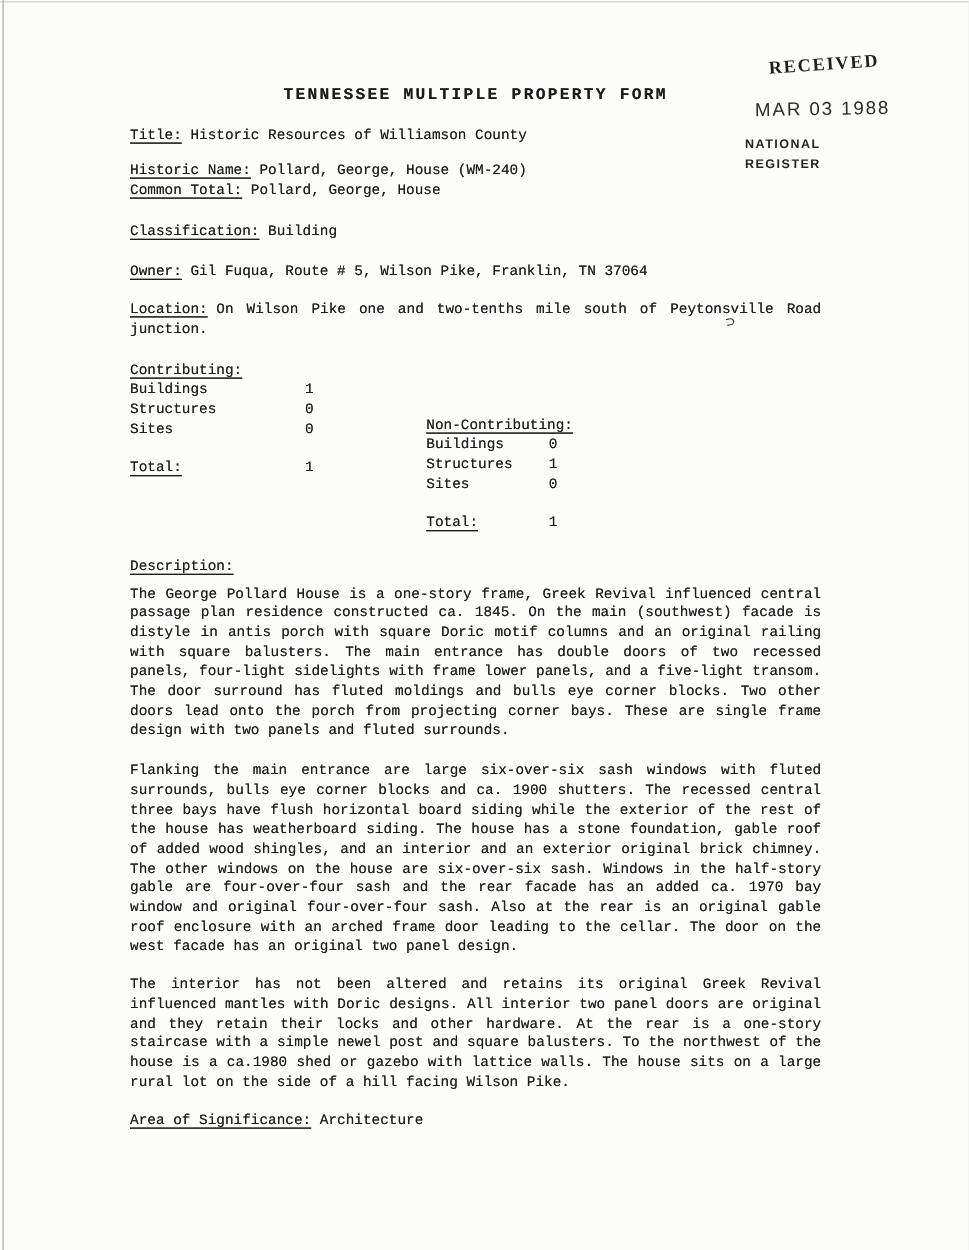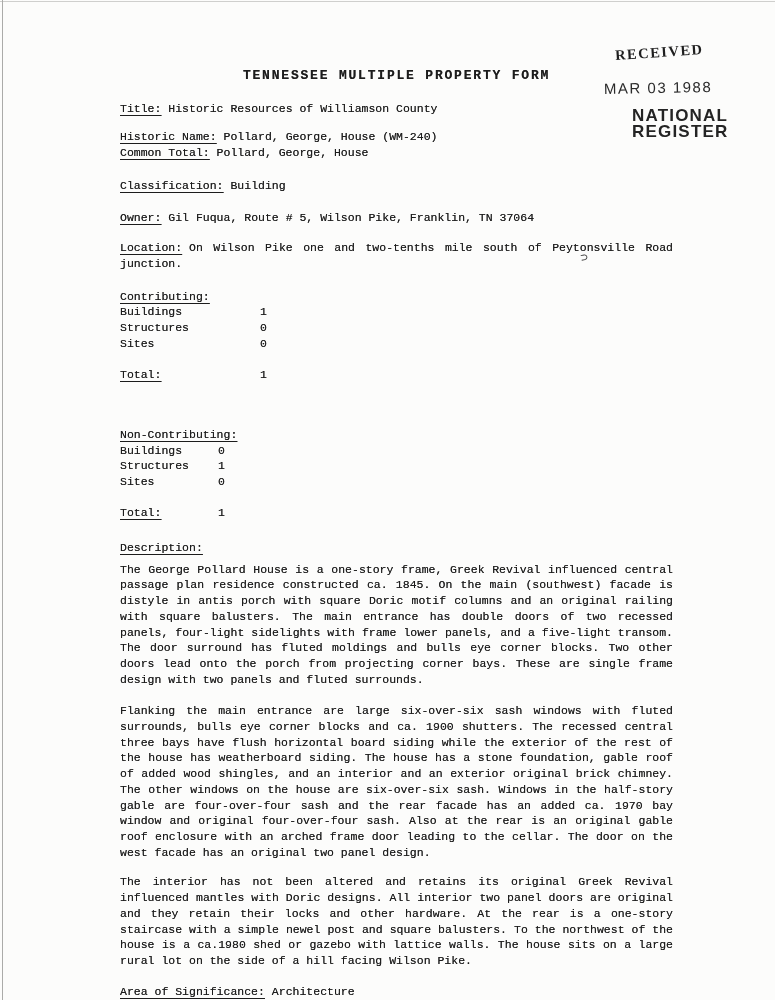--- a/index.html
+++ b/index.html
@@ -10,39 +10,39 @@
     overflow:hidden;
     font-family:"Liberation Mono", monospace;
     font-size:11.5px;
     line-height:15.7px;
     color:#1c1c1c;
   }
   .edge-top { position:absolute; left:0; top:1px; width:100%; height:1px; background:#cfcfcd; }
   .edge-left { position:absolute; left:2px; top:0; width:1px; height:100%; background:#ababa9; }
 
   .content {
-    position:absolute; left:120px; top:62px; width:553px;
+    position:absolute; left:104px; top:62px; width:553px;
     text-shadow:0 0 0.3px rgba(0,0,0,0.65);
   }
   .content p { margin:0; }
   .form-title {
     text-align:center; font-weight:bold; font-size:13px;
     letter-spacing:1.8px; padding-top:6px; white-space:nowrap;
   }
   .u { text-decoration:underline; text-underline-offset:2.5px; text-decoration-thickness:1px; }
   .val { margin-left:0.6em; }
   .just { text-align:justify; }
 
   .f-title  { margin-top:17px !important;font-family:Liberation Mono, monospace; }
   .f-names  { margin-top:13px !important; }
   .f-class  { margin-top:17px !important; }
   .f-owner  { margin-top:16px !important; }
   .f-loc    { margin-top:15px !important; }
 
-  .counts { display:flex; margin-top:17px;flex-direction:column; }
+  .counts { display:flex; margin-top:17px; }
   .counts .col1 { width:237px; }
   .counts .col2 { flex:1;margin-top:44px; }
   .crow { display:flex; }
   .col1 .rlabel { width:140px; }
   .col2 .rlabel { width:98px; }
   .total-row { margin-top:15.7px; }
 
   .desc-label { margin-top:19px !important; }
   .p1 { margin-top:6px !important; }
   .p2 { margin-top:16px !important; }
@@ -57,23 +57,23 @@
     font-size:14.5px; letter-spacing:1.5px;
     color:#1f1f1f; transform:rotate(-4deg);
   }
   .stamp-date {
     left:604px; top:80px;
     font-family:"Liberation Sans", sans-serif;
     font-size:15px; letter-spacing:1.5px;
     color:#2b2b2b; transform:rotate(-1deg);
   }
   .stamp-registry {
-    left:632px; top:108px;
+    left:596px; top:108px;
     font-family:"Liberation Sans", sans-serif; font-weight:bold;
-    font-size:17px; letter-spacing:1.2px; line-height:15.5px;
+    font-size:10px; letter-spacing:1.2px; line-height:15.5px;
     color:#242424;
   }
   .stray-mark {
     position:absolute; left:581px; top:251px;
     font-size:12px; color:#3d3d3d; transform:rotate(-12deg);
   }
 </style>
 </head>
 <body>
 

